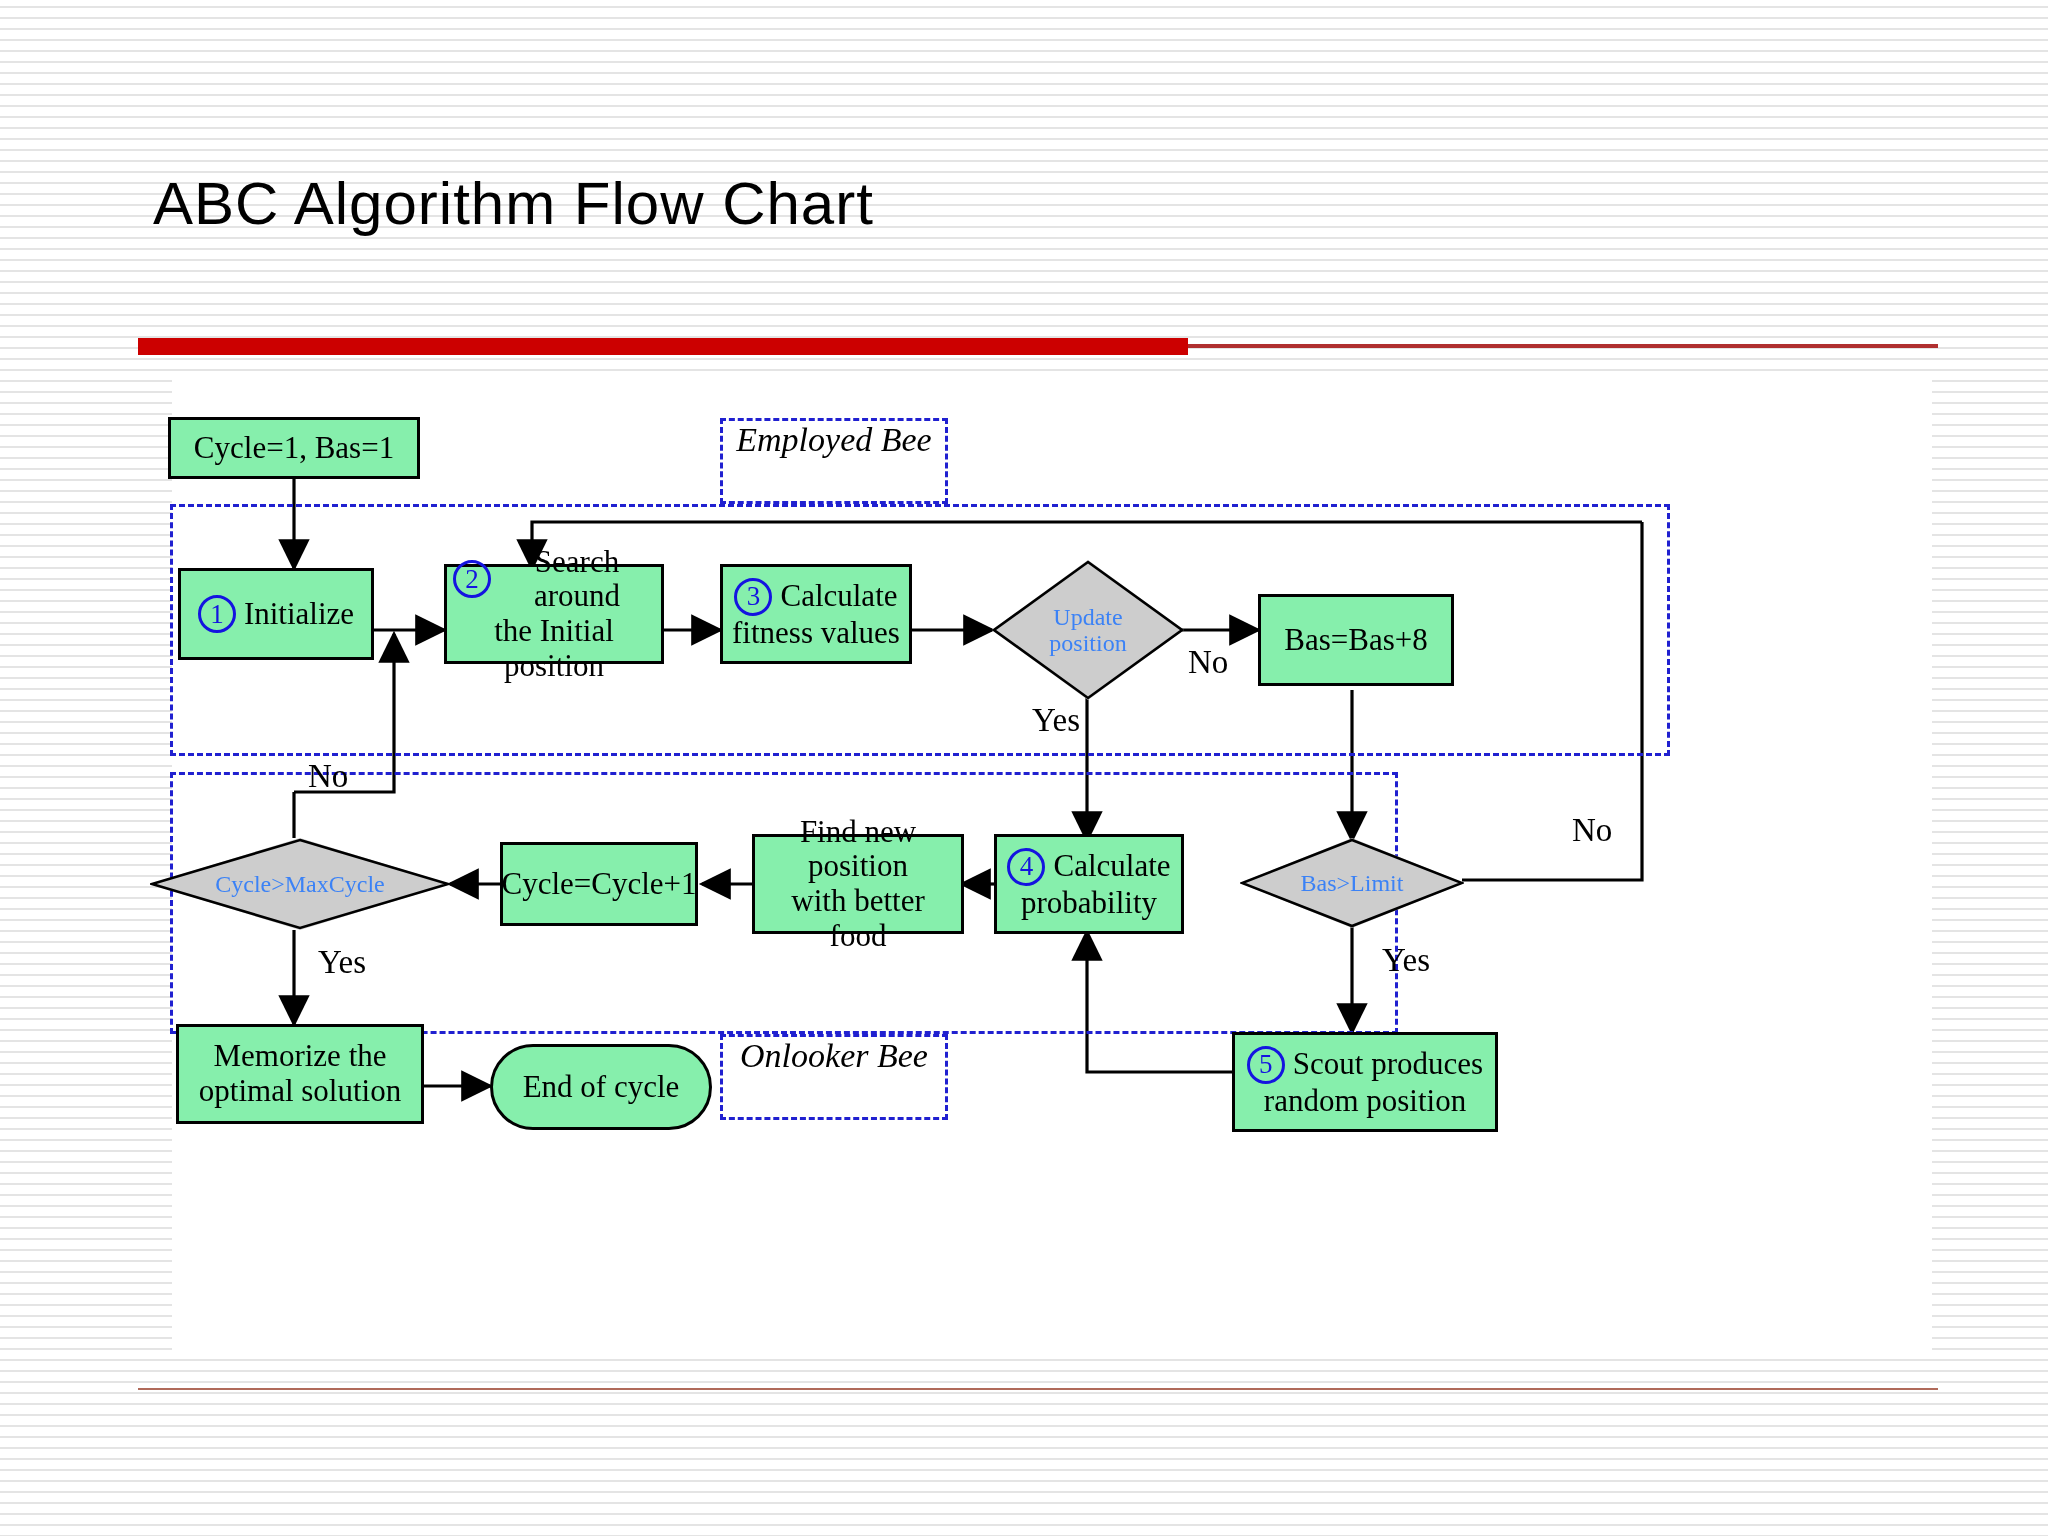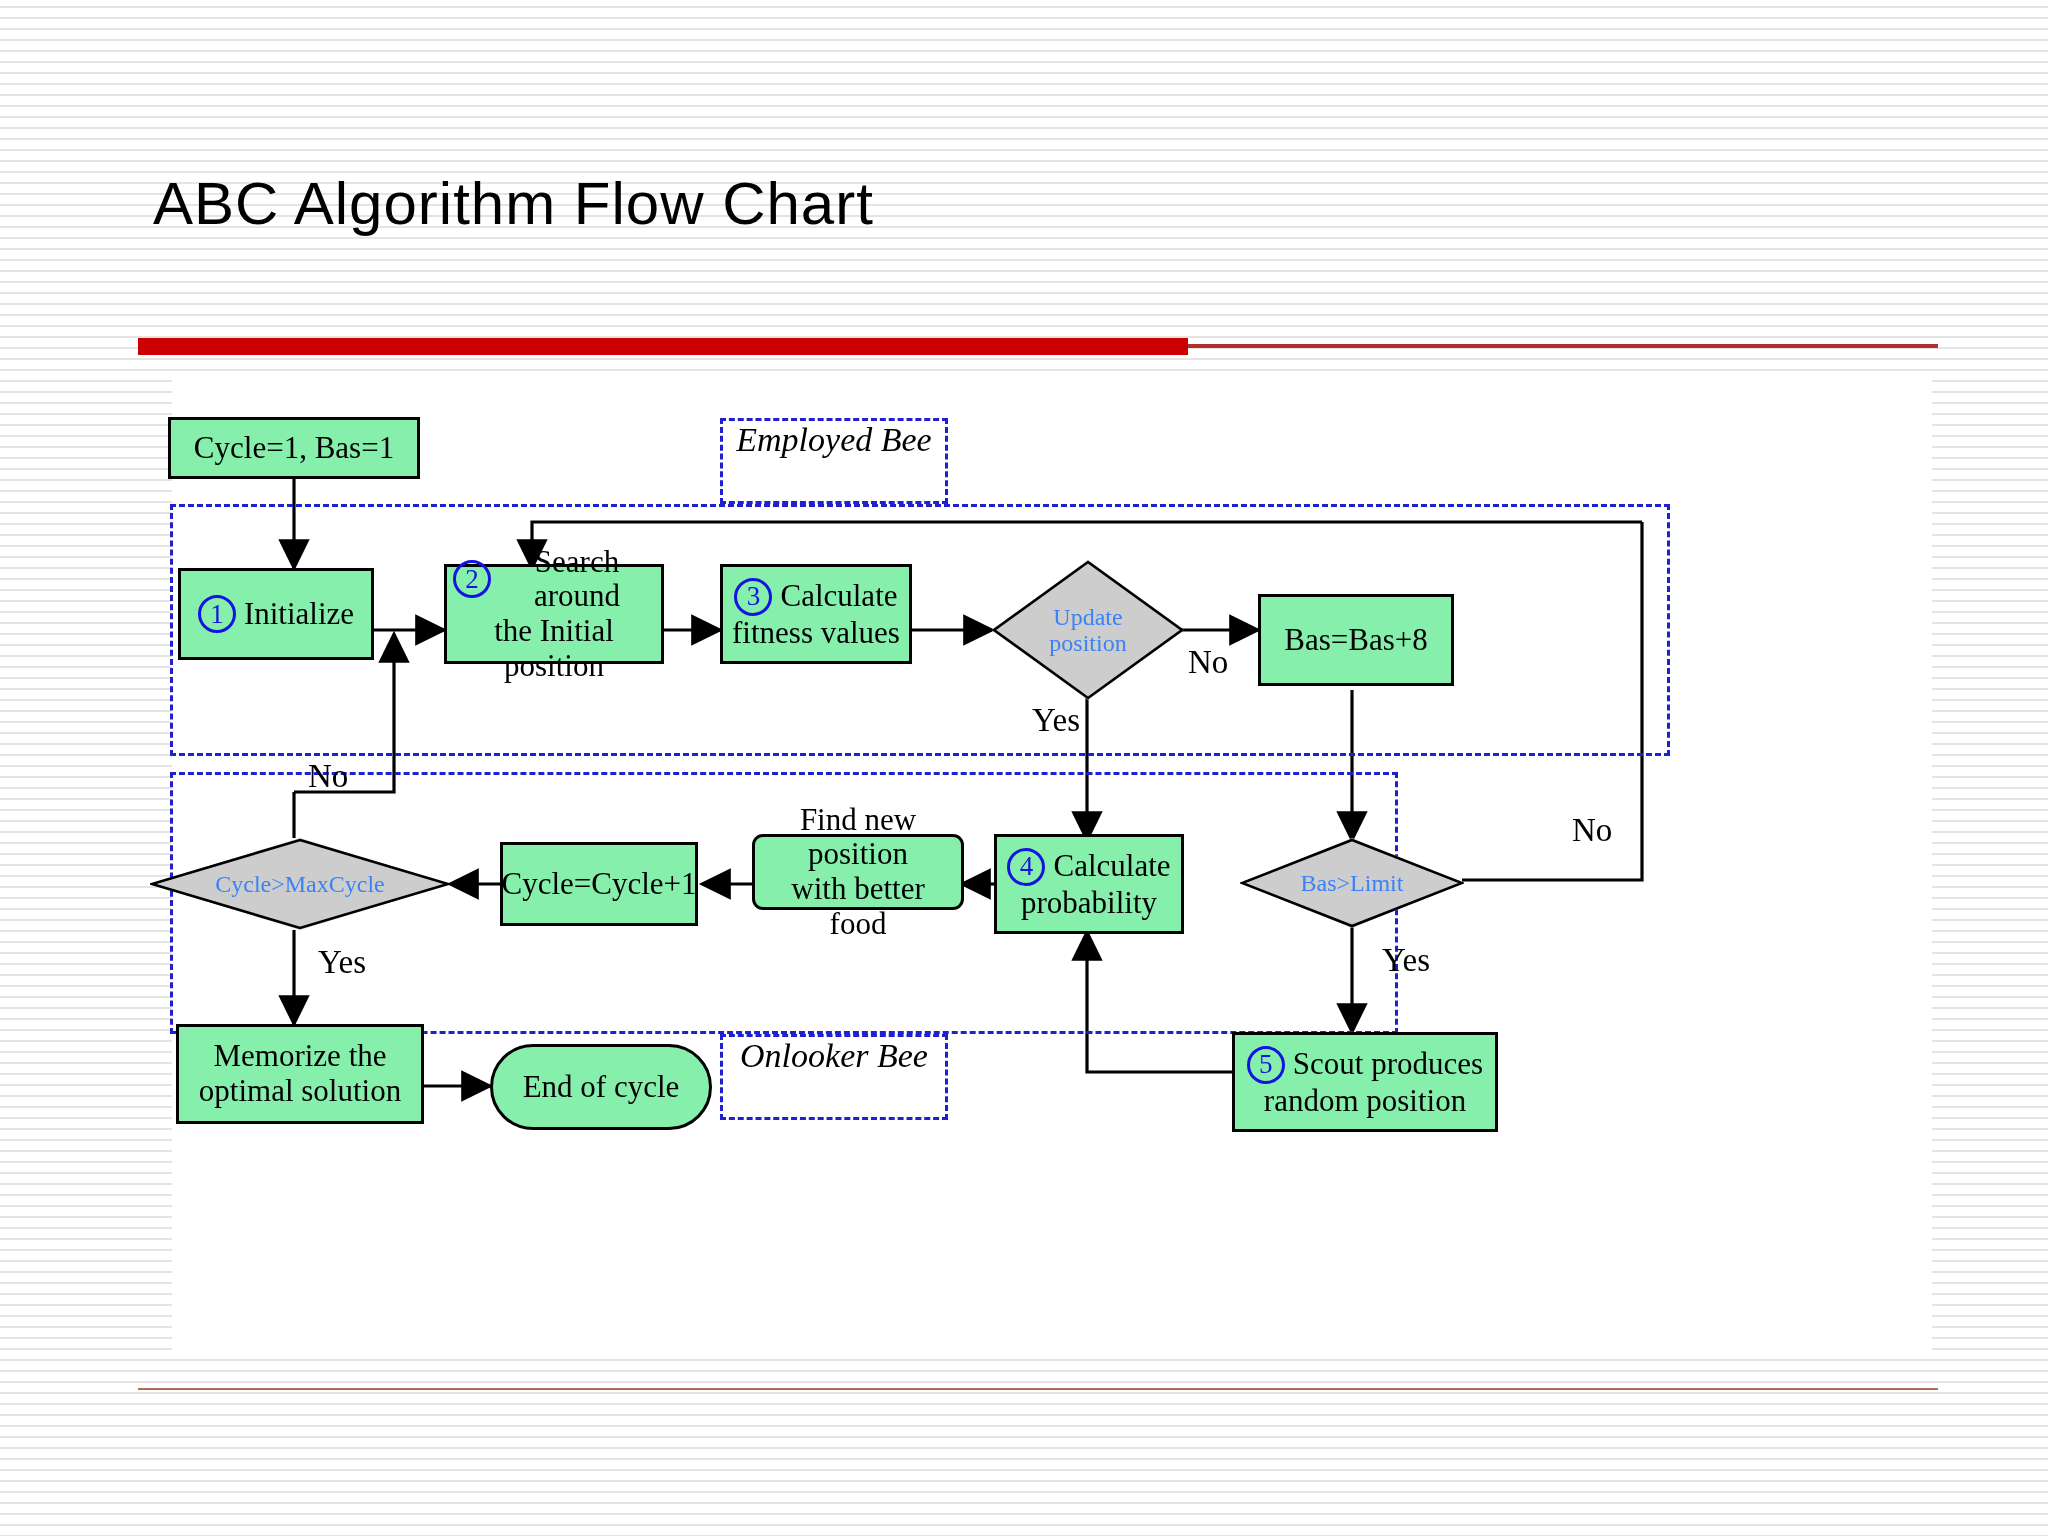--- a/index.html
+++ b/index.html
@@ -307,21 +307,21 @@
   <div class="node" style="left:822px; top:462px; width:190px; height:100px;">
     <span>
       <span class="numwrap">
         <span class="circnum">4</span>
         <span class="lines">Calculate</span>
       </span>
       <span class="lines">probability</span>
     </span>
   </div>
 
-  <div class="node" style="left:580px; top:462px; width:212px; height:76px;border-radius:11px;">
+  <div class="node" style="left:580px; top:462px; width:212px; height:100px;">
     <span>
       <span class="lines">Find new position</span>
       <span class="lines">with better food</span>
     </span>
   </div>
 
   <div class="node" style="left:328px; top:470px; width:198px; height:84px;">
     <span>Cycle=Cycle+1</span>
   </div>
 

